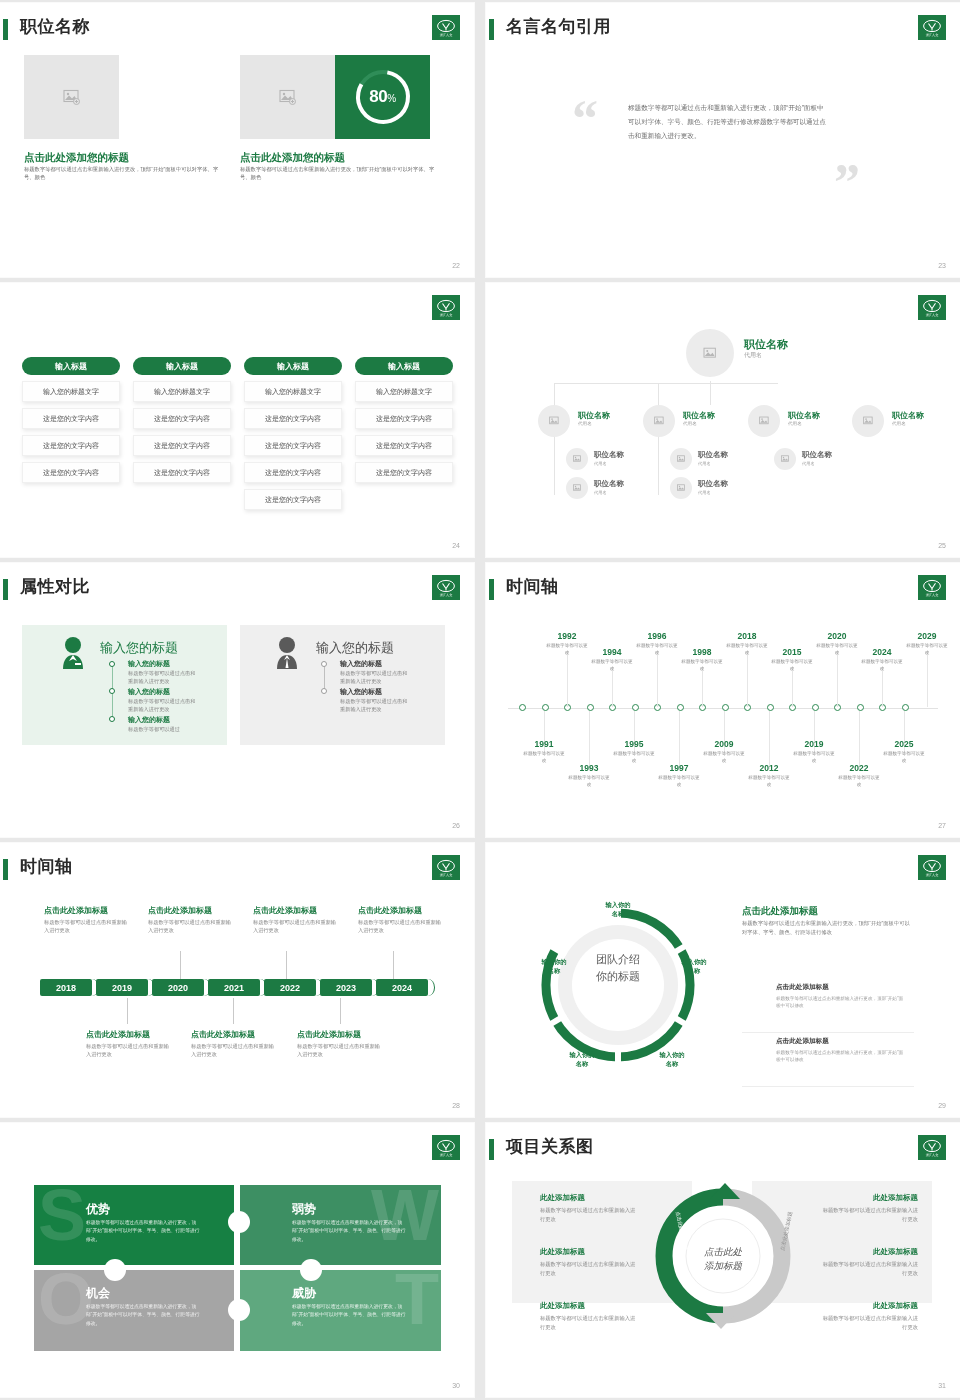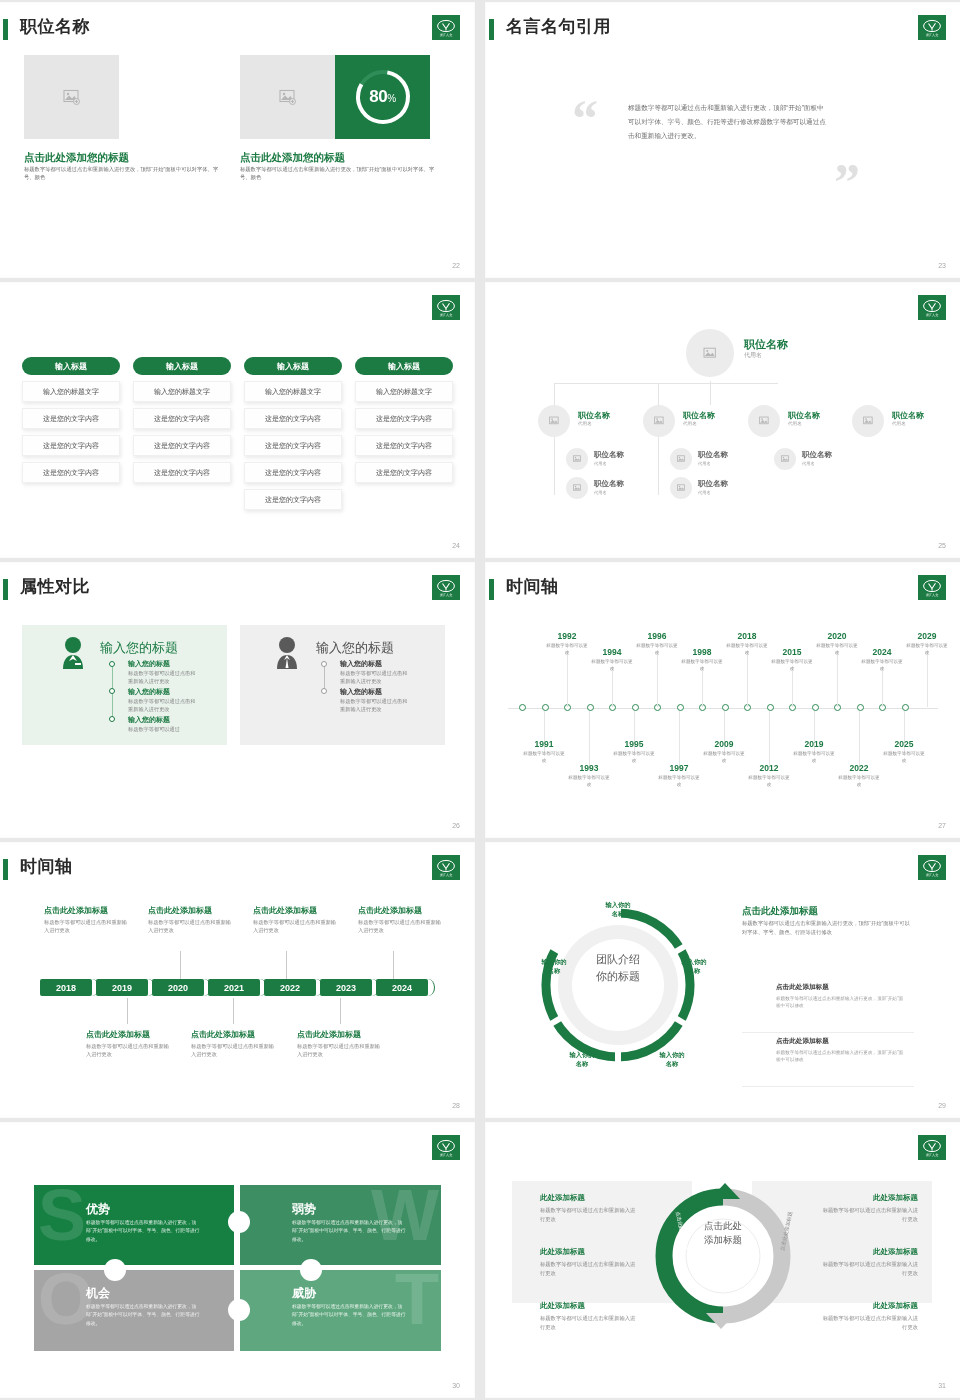--- a/index.html
+++ b/index.html
@@ -666,40 +666,44 @@
   <div style="position:absolute;left:104px;top:136px;width:22px;height:22px;border-radius:50%;background:#fff;"></div>
   <div style="position:absolute;left:300px;top:136px;width:22px;height:22px;border-radius:50%;background:#fff;"></div>
   <div style="position:absolute;left:228px;top:176px;width:22px;height:22px;border-radius:50%;background:#fff;"></div>
   <div style="position:absolute;left:234px;top:62px;width:6px;height:166px;background:#fff;"></div>
   <div style="position:absolute;left:34px;top:142px;width:407px;height:5px;background:#fff;"></div>
 
   <div class="pagenum">30</div>
 </div>
 
 <div class="slide">
+  <div class="title-row">
+    <div class="title-bar"></div>
+    <div class="title-text">项目关系图</div>
+  </div>
   <div class="logo">
     <svg width="22" height="20" viewBox="0 0 22 20">
           <ellipse cx="11" cy="8" rx="8.4" ry="5.6" fill="none" stroke="#fff" stroke-width="1"></ellipse>
           <path d="M7.5 5.5 L11 10.5 L14.5 5.2 M11 10.5 L11 12.6" stroke="#fff" stroke-width="1.1" fill="none"></path>
           <text x="11" y="18" font-size="3.2" fill="#fff" text-anchor="middle" font-family="DejaVu Sans">浙江人文</text>
         </svg>
   </div>
 
   <div class="s31-panel" style="left:26px;"></div>
   <div class="s31-panel" style="left:266px;"></div>
 
   <svg style="position:absolute;left:162px;top:58px;" width="150" height="150" viewBox="0 0 150 150">
     <circle cx="75" cy="75" r="62" fill="#ffffff"></circle>
     <path d="M75 16 A 59 59 0 0 1 75 134" fill="none" stroke="#c9c9c9" stroke-width="17"></path>
     <path d="M75 134 A 59 59 0 0 1 75 16" fill="none" stroke="#1c7a43" stroke-width="17"></path>
     <polygon points="62,18 92,18 77,2" fill="#1c7a43"></polygon>
     <polygon points="88,132 58,132 73,148" fill="#c9c9c9"></polygon>
     <circle cx="75" cy="75" r="37" fill="#ffffff" stroke="#ededed" stroke-width="1"></circle>
   </svg>
-  <div style="position:absolute;left:204px;top:96px;width:66px;text-align:center;font-size:9.5px;color:#555;line-height:1.5;">
+  <div style="position:absolute;left:204px;top:122px;width:66px;text-align:center;font-size:9.5px;color:#555;line-height:1.5;font-style:italic;">
     <div>点击此处</div>
     <div>添加标题</div>
   </div>
   <div style="position:absolute;left:176px;top:105px;font-size:5px;color:#ffffff;transform:rotate(78deg);white-space:nowrap;">点击此处添加标题</div>
   <div style="position:absolute;left:280px;top:105px;font-size:5px;color:#8a8a8a;transform:rotate(-78deg);white-space:nowrap;">点击此处添加标题</div>
 
   <div style="position:absolute;left:54px;top:70px;">
     <div class="s31-h">此处添加标题</div>
     <div class="s31-p" style="width:96px;margin-top:3px;">标题数字等都可以通过点击和重新输入进行更改</div>
   </div>

